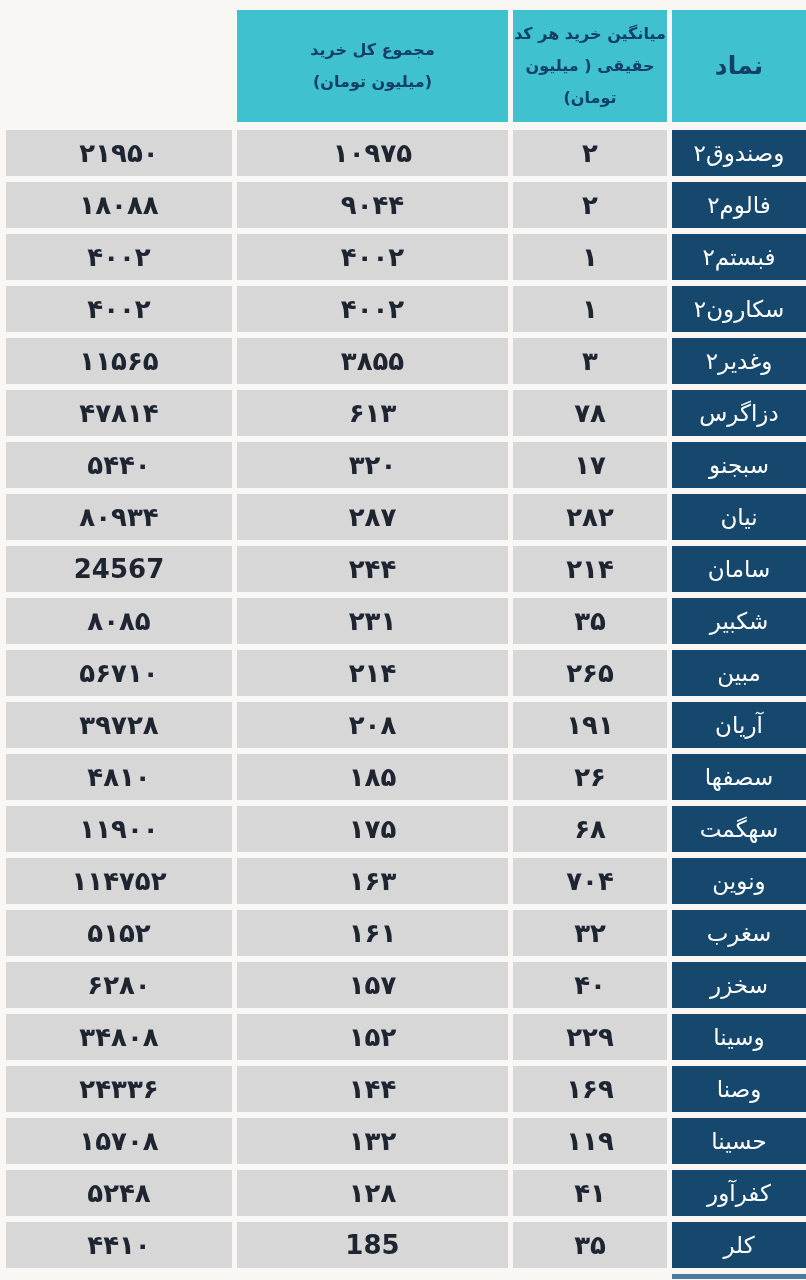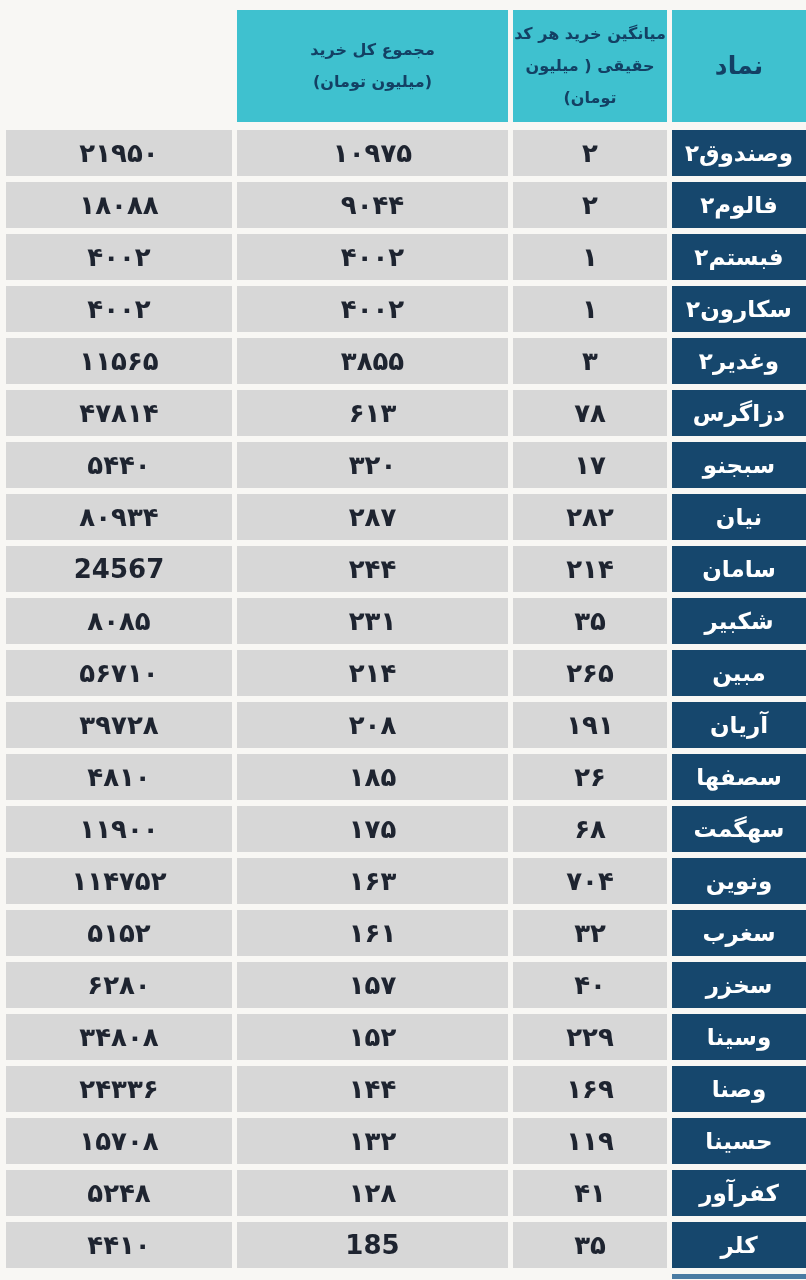--- a/index.html
+++ b/index.html
@@ -47,21 +47,21 @@
   .row{height:46px;margin-bottom:6px;}
   .row .num{
     background:var(--row-bg);
     color:var(--num-text);
     font-weight:bold;
     font-size:26px;
   }
   .row .symbol{
     background:var(--navy);
     color:var(--symbol-text);
-    font-weight:bold;
+    font-weight:normal;
     font-size:23px;
   }
   .strip{
     width:134px;height:5px;margin-top:2px;
     background:var(--strip);
   }
 </style>
 </head>
 <body>
 

